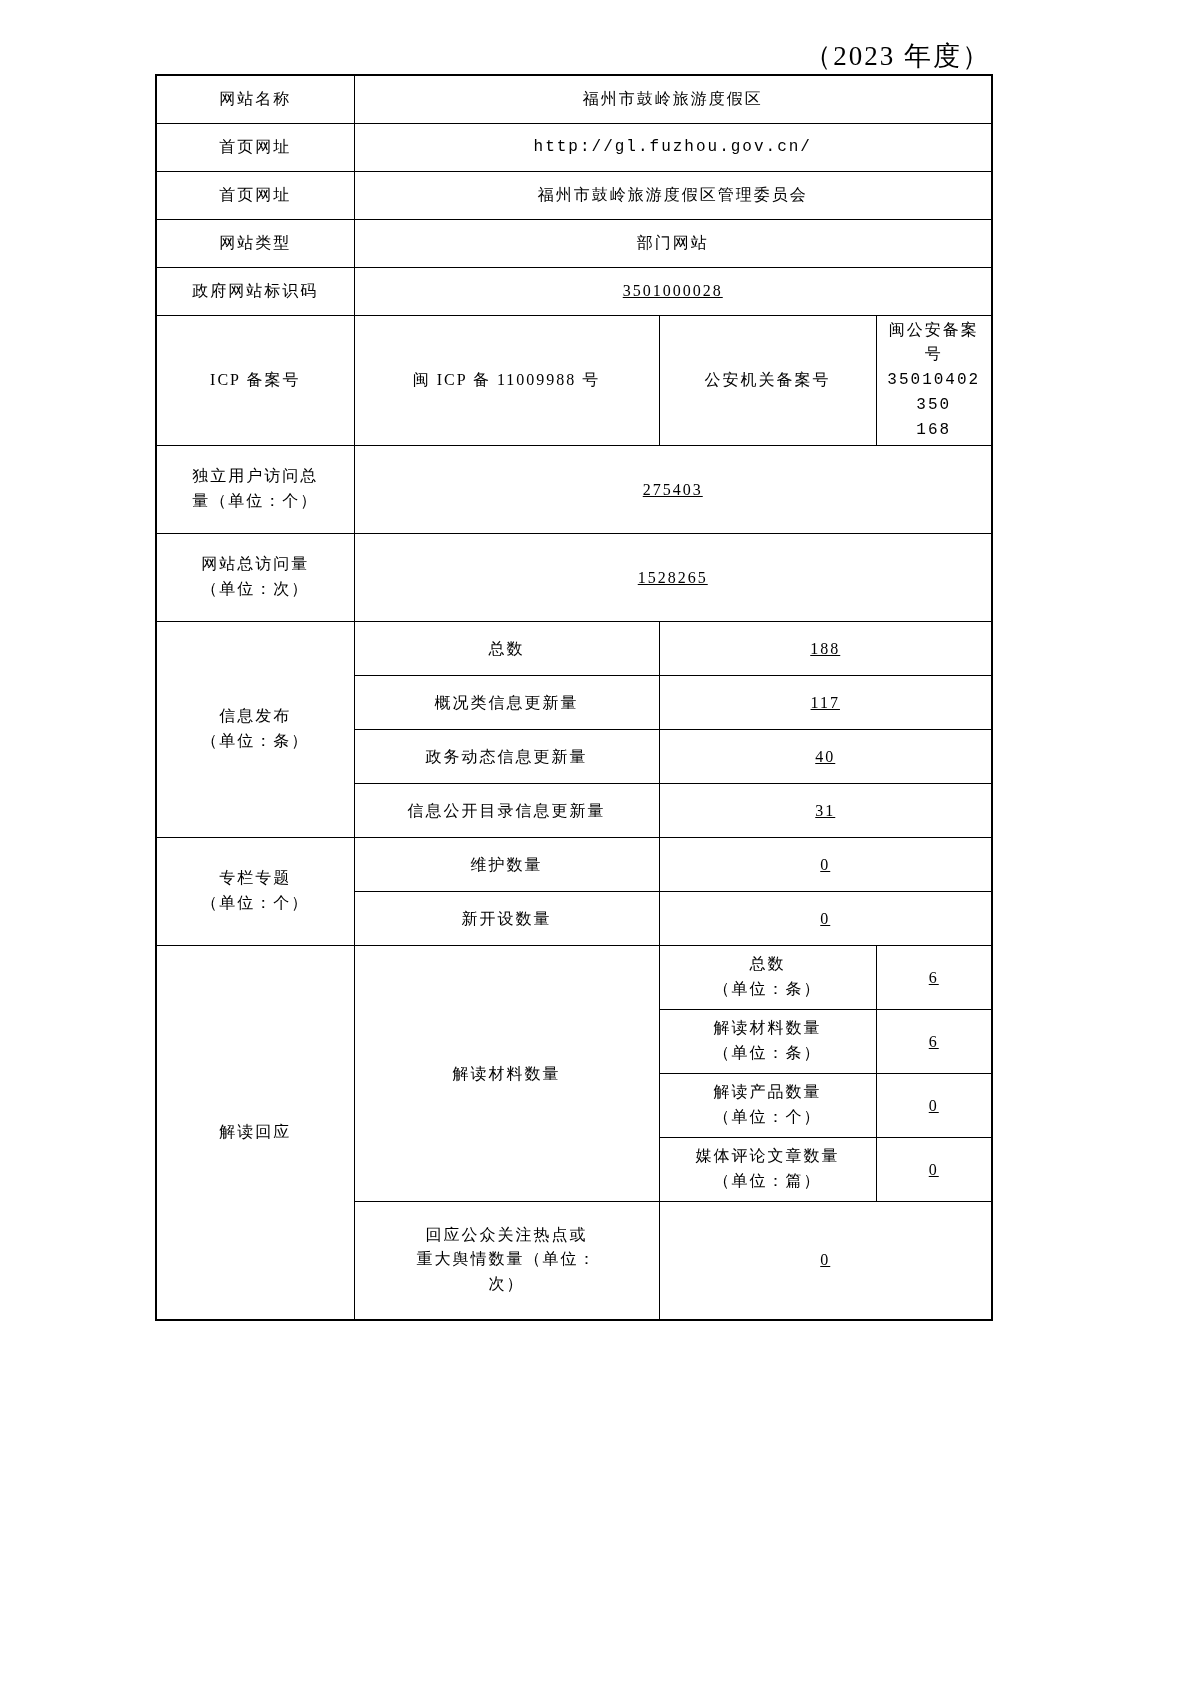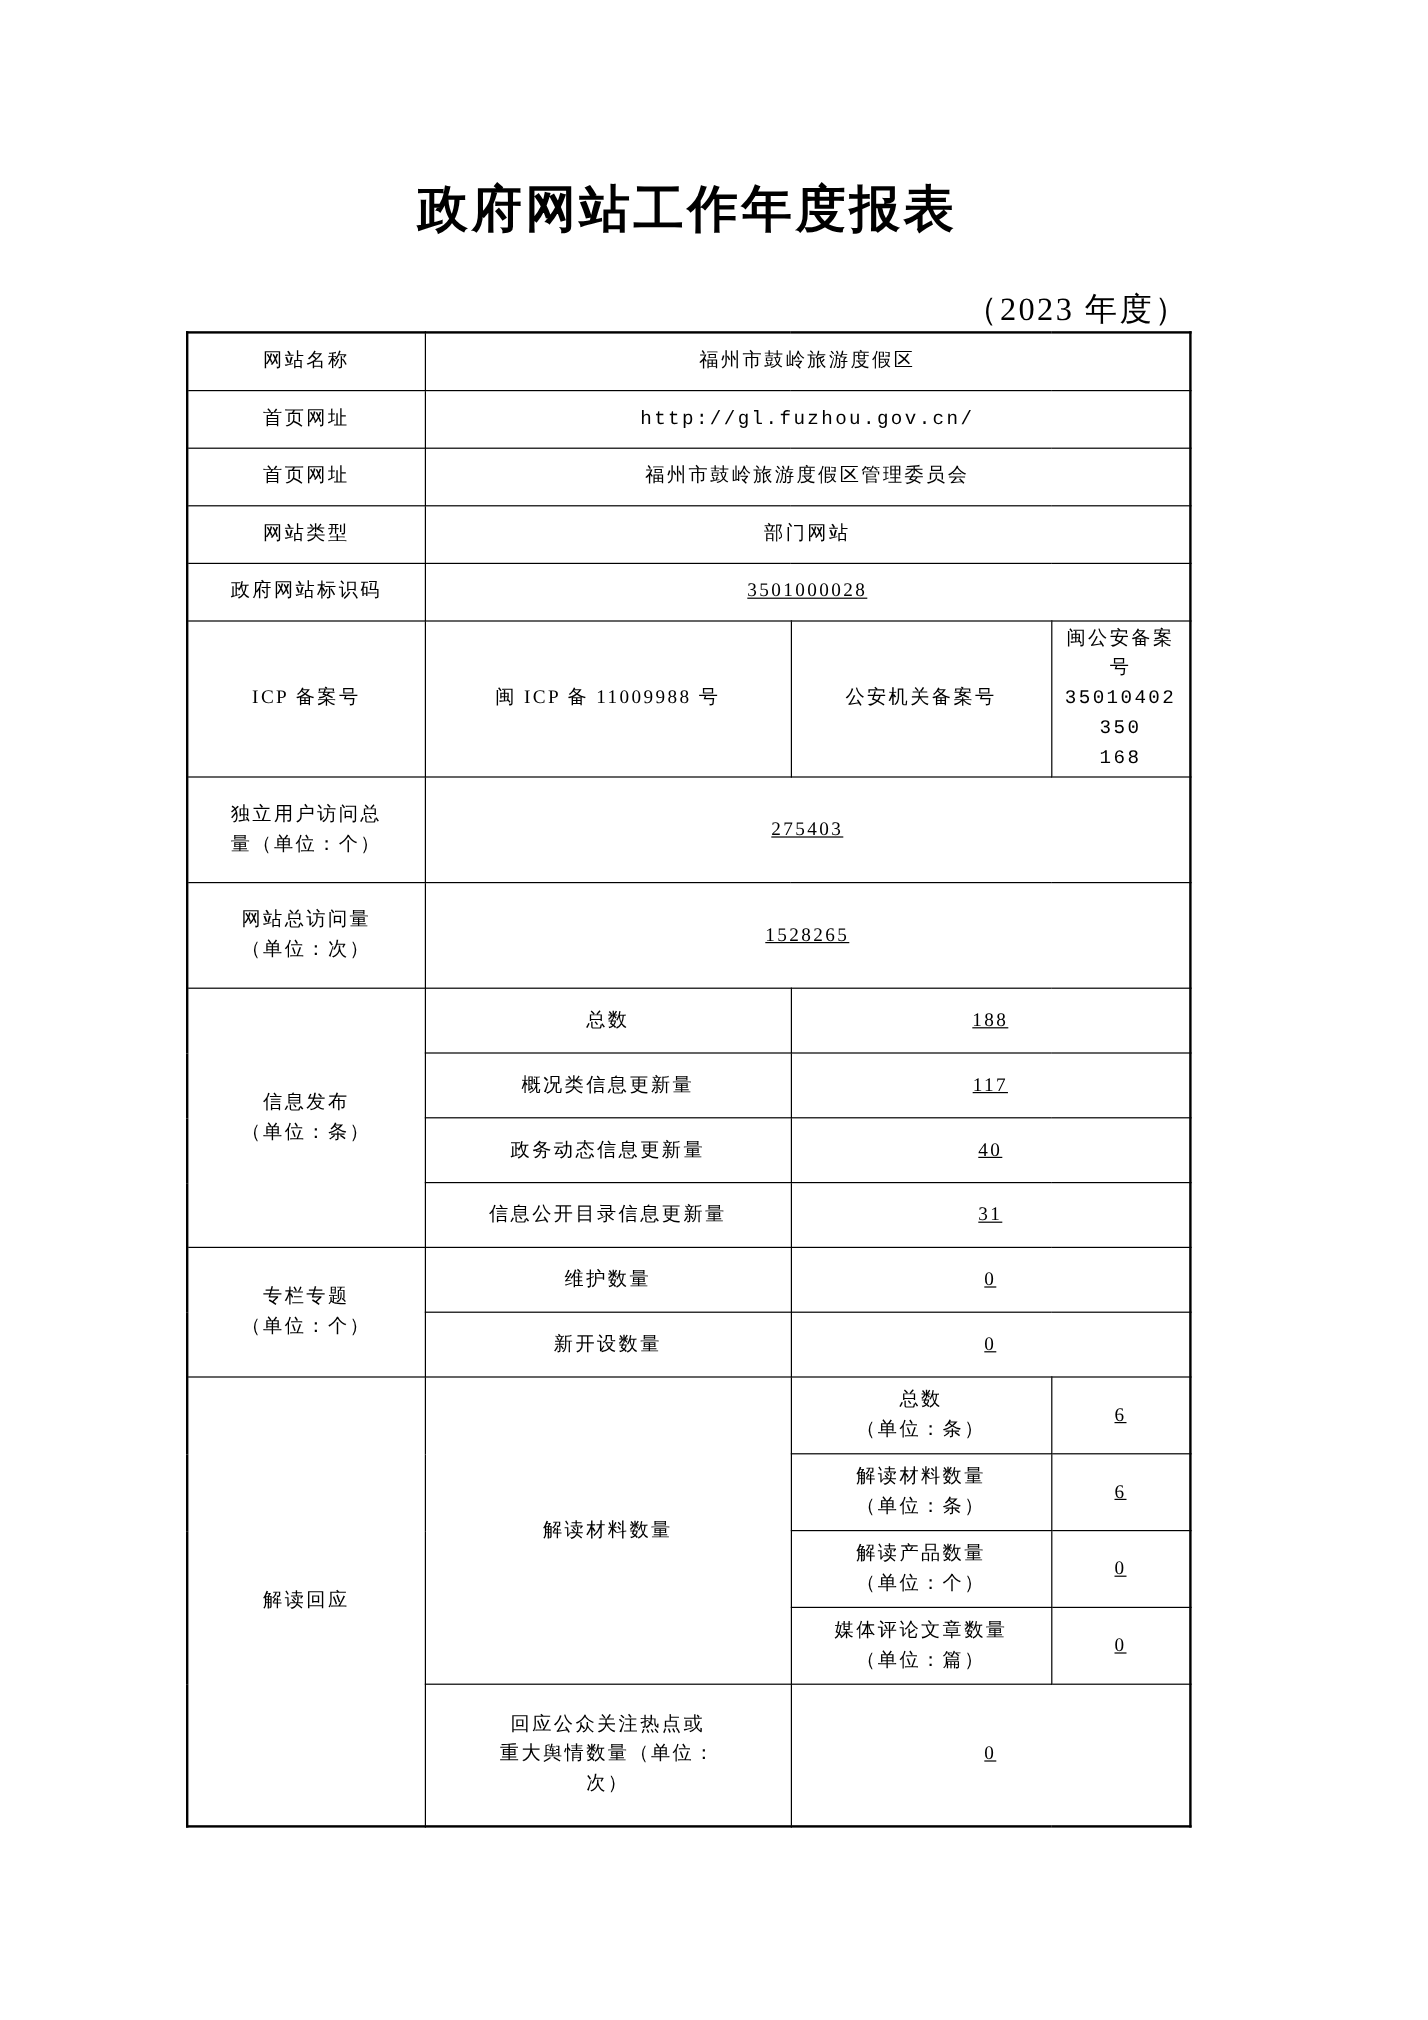--- a/index.html
+++ b/index.html
@@ -63,21 +63,20 @@
     font-family: "Liberation Mono", "DejaVu Sans Mono", monospace;
     letter-spacing: 0;
   }
   td.break-digits { word-break: break-all; }
 </style>
 </head>
 <body>
 
 <div class="content">
 
-  <div class="doc-title">政府网站工作年度报表</div>
   <div class="doc-subtitle">（2023 年度）</div>
 
   <table class="report">
     <colgroup>
       <col style="width:198px">
       <col style="width:305px">
       <col style="width:217px">
       <col style="width:116px">
     </colgroup>
 

